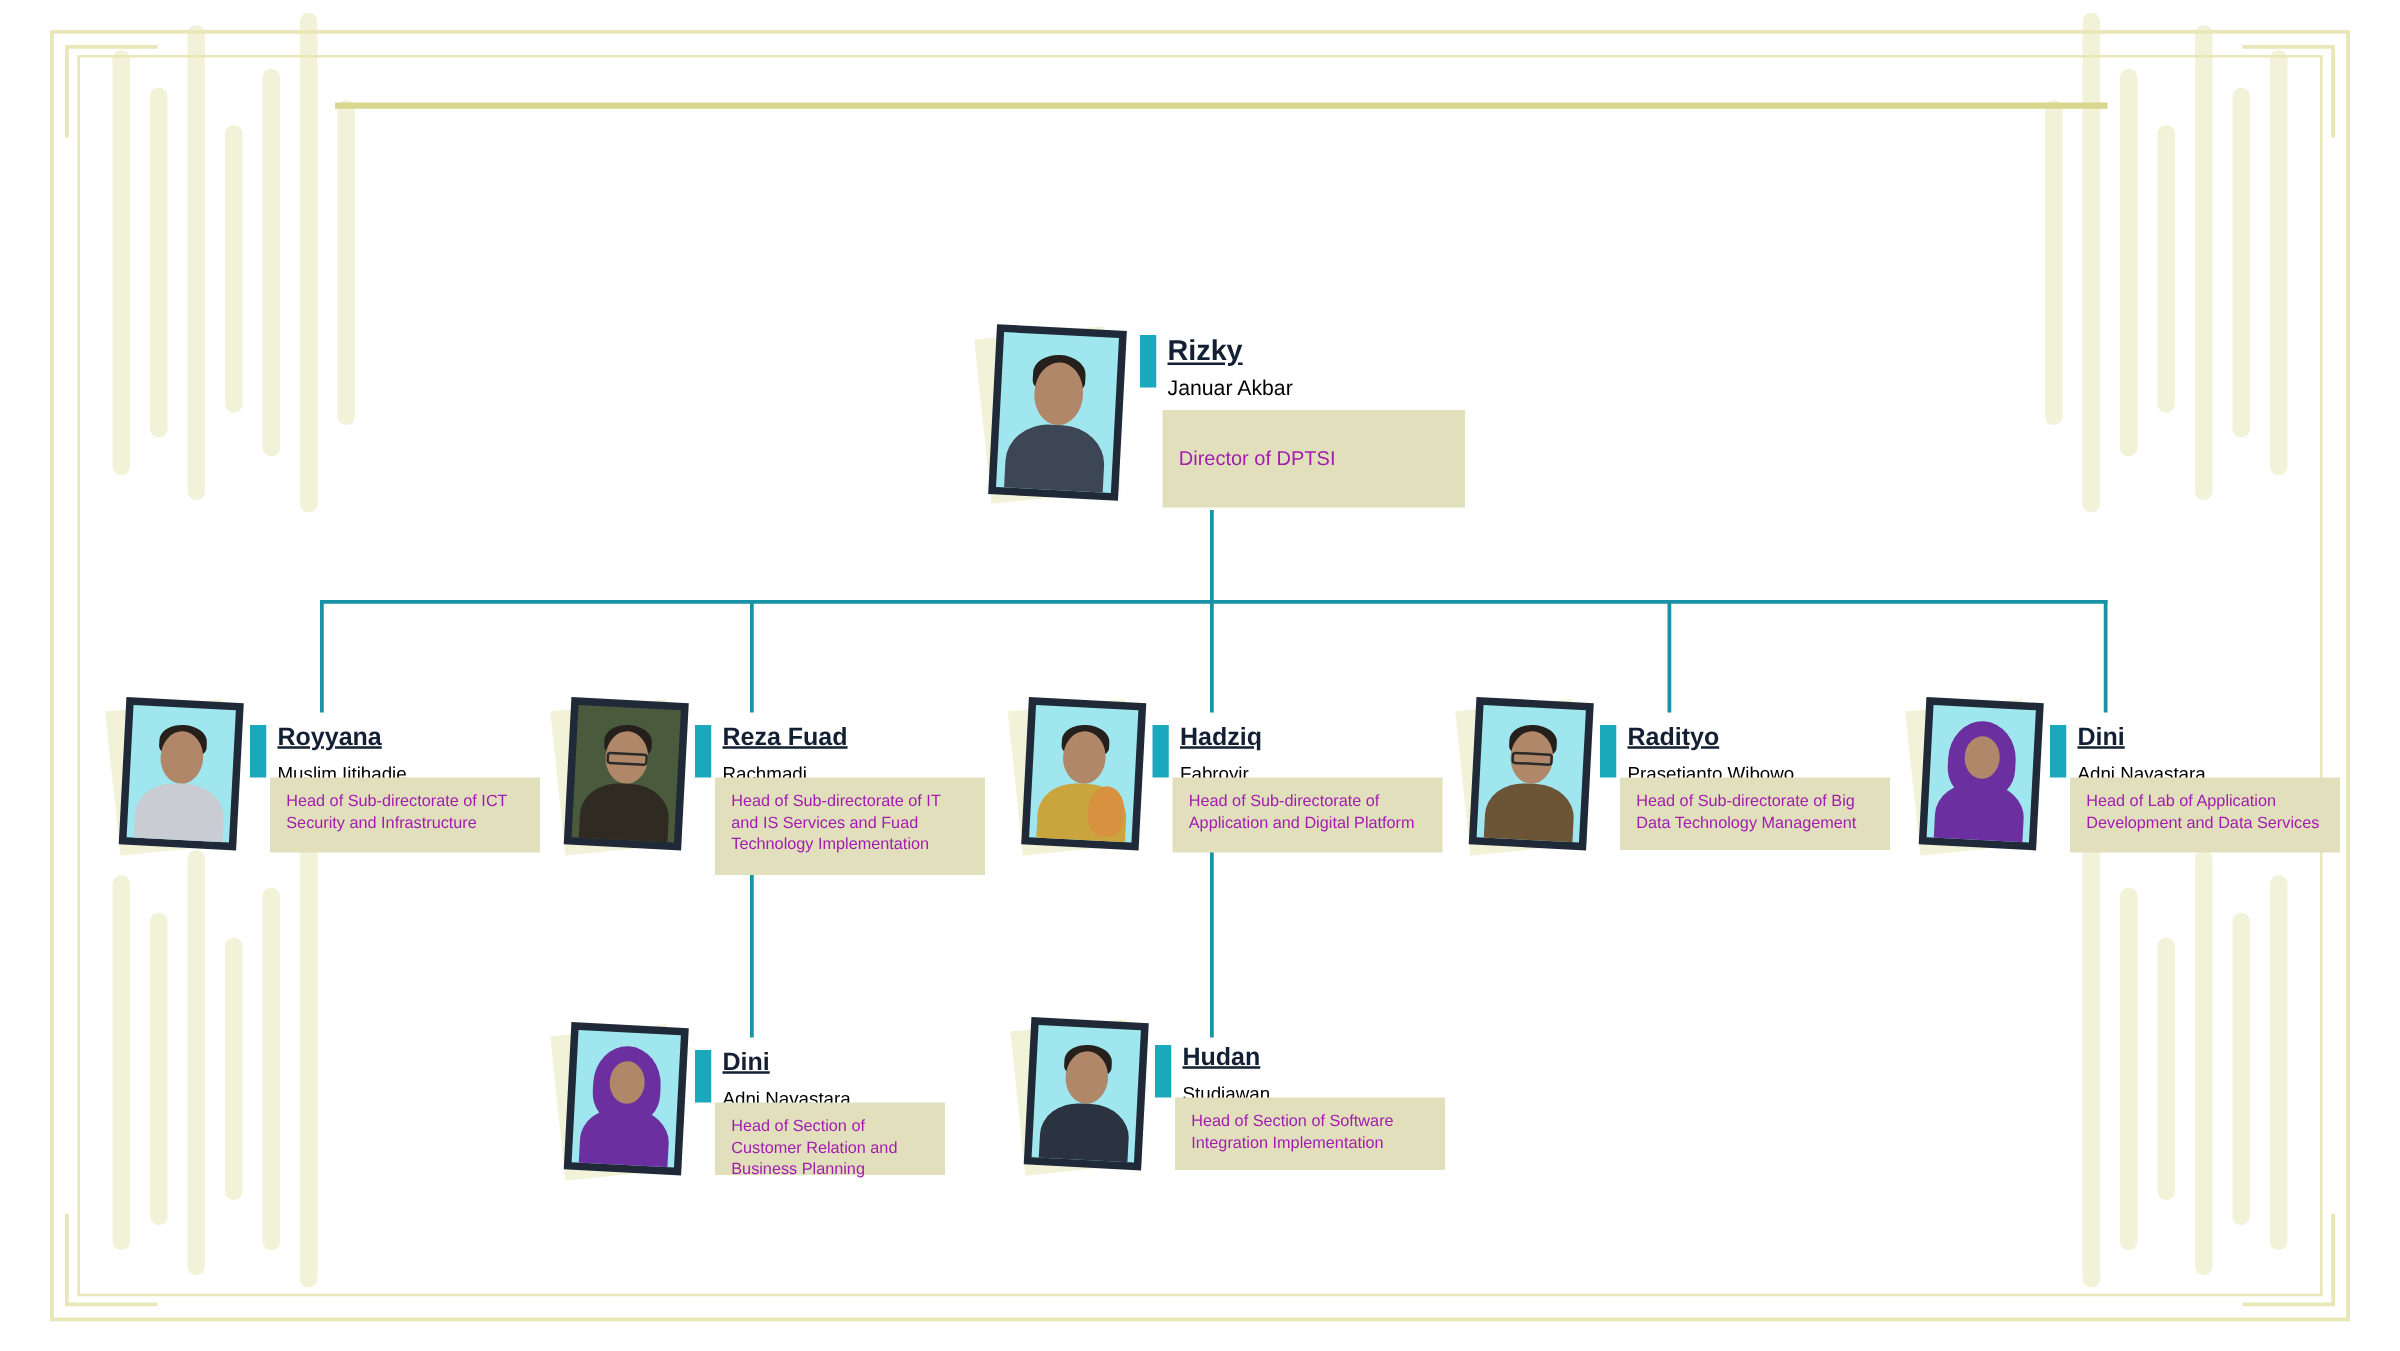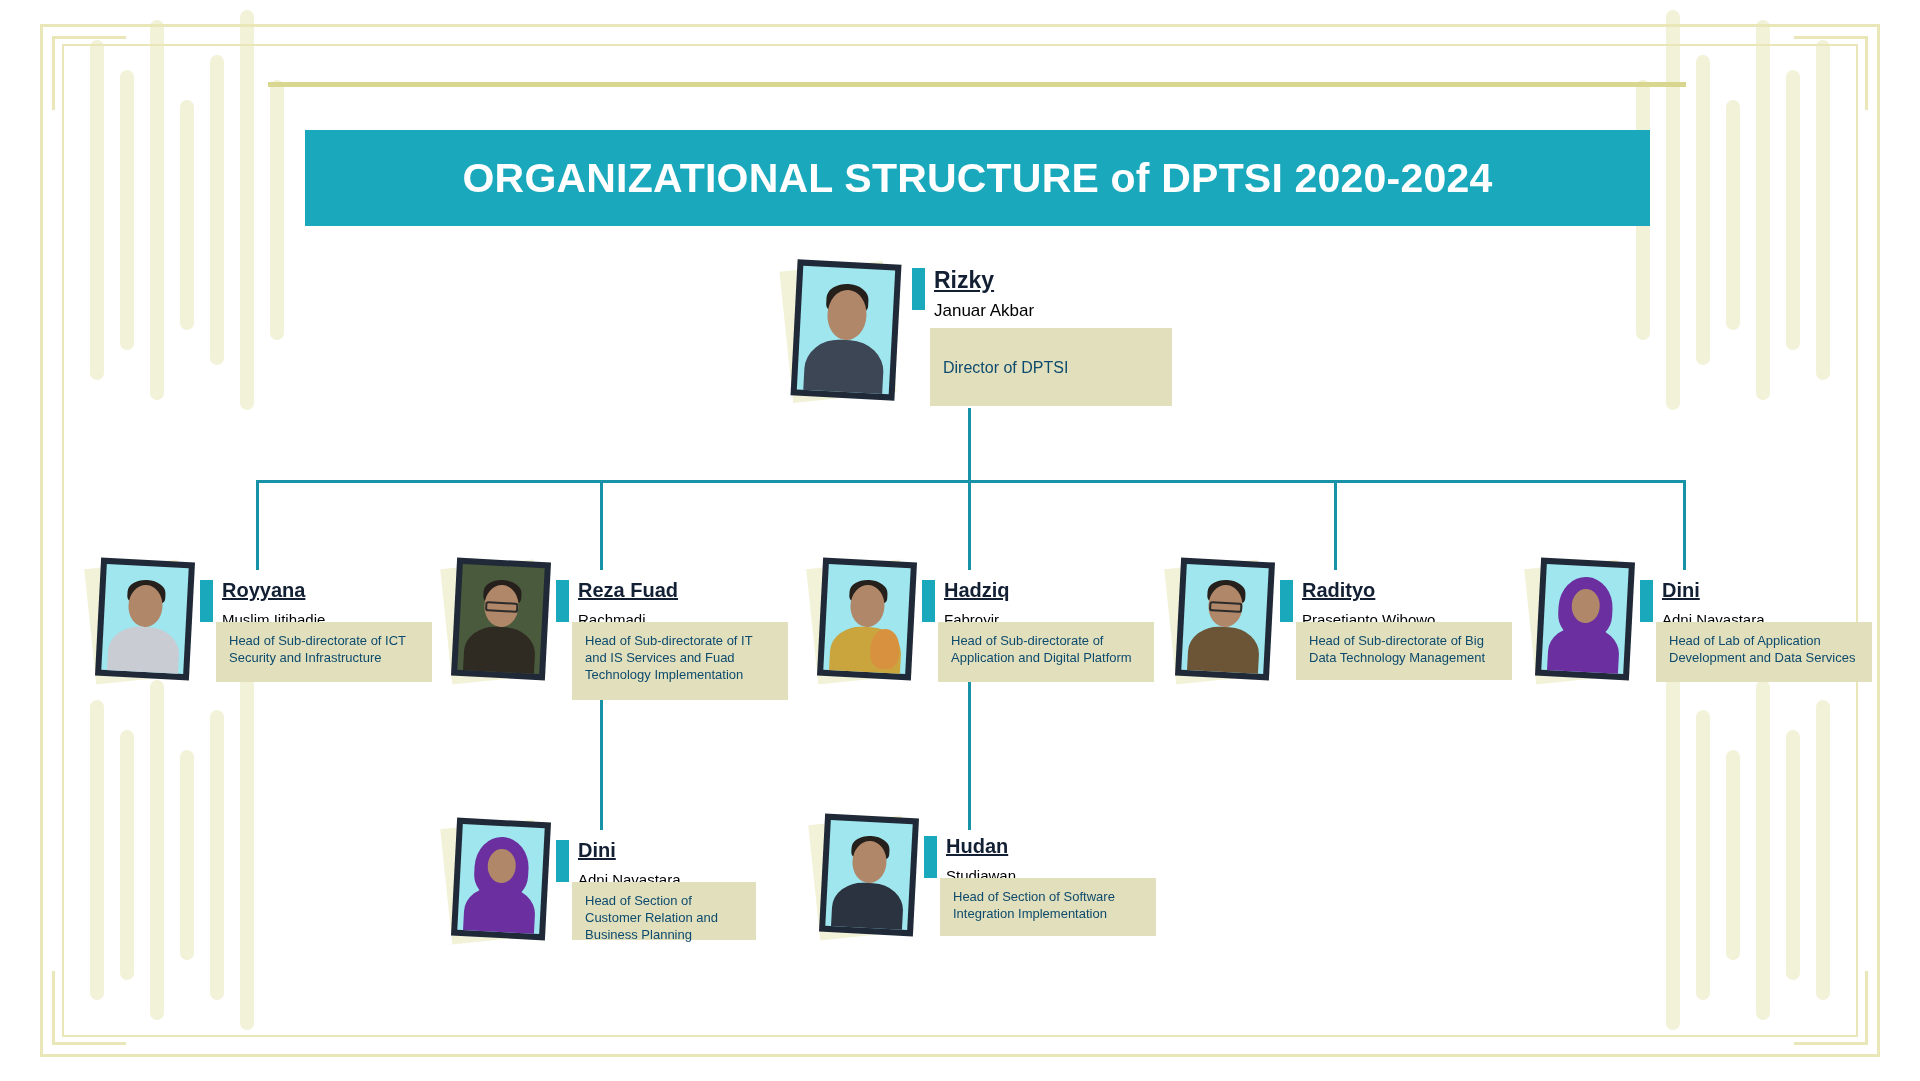--- a/index.html
+++ b/index.html
@@ -212,21 +212,21 @@
   .node .name-rest {
     font-size: 15px;
     color: #000000;
     line-height: 20px;
     margin-top: 9px;
     white-space: nowrap;
   }
   .node .role-box {
     position: absolute;
     background: #e2e0bc;
-    color: #0c4a6e;
+    color: #a21caf;
     font-size: 13px;
     line-height: 17px;
     padding: 10px 13px;
     box-sizing: border-box;
   }
 
   
   .node.director .name-first { font-size: 23px; line-height: 24px; }
   .node.director .name-rest { font-size: 17px; }
   .node.director .role-box { font-size: 16px; }
@@ -283,23 +283,20 @@
   <div class="corner-tick" style="left:52px;  top:36px;  width:74px; height:3px;"></div>
   <div class="corner-tick" style="right:52px; top:36px;  width:3px;  height:74px;"></div>
   <div class="corner-tick" style="right:52px; top:36px;  width:74px; height:3px;"></div>
   <div class="corner-tick" style="left:52px;  bottom:36px; width:3px;  height:74px;"></div>
   <div class="corner-tick" style="left:52px;  bottom:36px; width:74px; height:3px;"></div>
   <div class="corner-tick" style="right:52px; bottom:36px; width:3px;  height:74px;"></div>
   <div class="corner-tick" style="right:52px; bottom:36px; width:74px; height:3px;"></div>
 
   <div class="title-rule"></div>
 
-  <div class="title-bar">
-    <span class="title-text">ORGANIZATIONAL STRUCTURE of DPTSI 2020-2024</span>
-  </div>
 
   <div class="conn" style="left:968px; top:408px; width:3px; height:74px;"></div>
 
   <div class="conn" style="left:256px; top:480px; width:1430px; height:3px;"></div>
 
   <div class="conn" style="left:256px;  top:480px; width:3px; height:90px;"></div>
   <div class="conn" style="left:600px;  top:480px; width:3px; height:90px;"></div>
   <div class="conn" style="left:968px;  top:480px; width:3px; height:90px;"></div>
   <div class="conn" style="left:1334px; top:480px; width:3px; height:90px;"></div>
   <div class="conn" style="left:1683px; top:480px; width:3px; height:90px;"></div>

